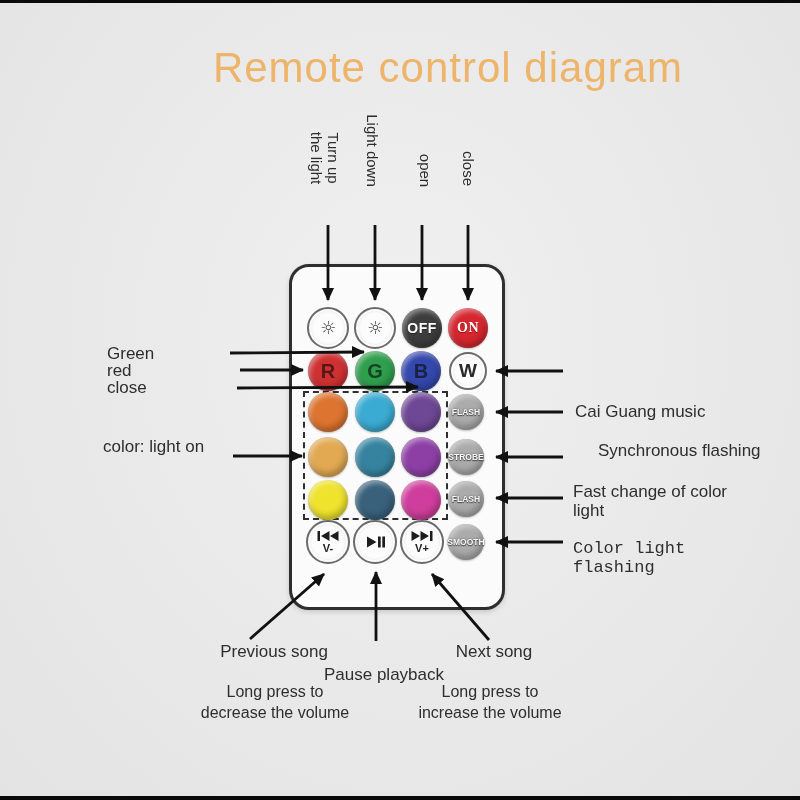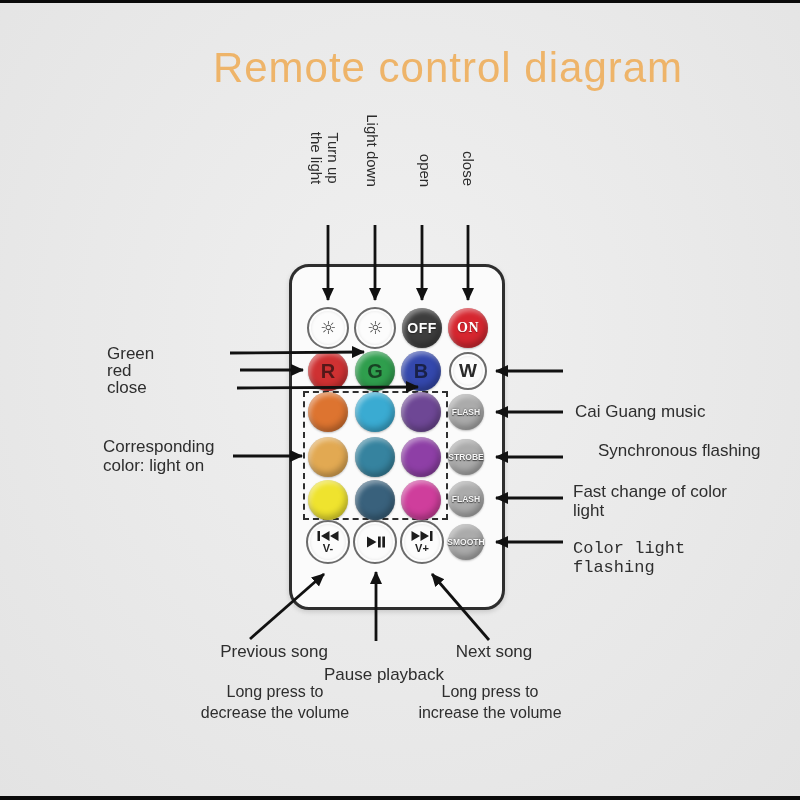--- a/index.html
+++ b/index.html
@@ -69,21 +69,20 @@
   <div class="vlabel" style="left:327px;top:142px;width:90px;height:17px;">Light down</div>
   <div class="vlabel" style="left:403px;top:162px;width:44px;height:17px;">open</div>
   <div class="vlabel" style="left:446px;top:160px;width:44px;height:17px;">close</div>
 
   <div class="label right" style="right:573px;top:345px;width:120px;line-height:17px;">
     <div>Green</div>
     <div>red</div>
     <div>close</div>
   </div>
   <div class="label" style="left:103px;top:437px;width:140px;">
-    <div>Corresponding</div>
     <div>color: light on</div>
   </div>
 
   <div class="label" style="left:575px;top:402px;width:200px;">Cai Guang music</div>
   <div class="label" style="left:598px;top:441px;width:210px;">Synchronous flashing</div>
   <div class="label" style="left:573px;top:482px;width:182px;">Fast change of color light</div>
   <div class="label" style="left:573px;top:539px;width:200px;font-family:Liberation Mono, monospace;">Color light flashing</div>
 
   <div class="label center" style="left:214px;top:642px;width:120px;">Previous song</div>
   <div class="label center" style="left:314px;top:642px;width:140px;margin-top:23px;">Pause playback</div>

